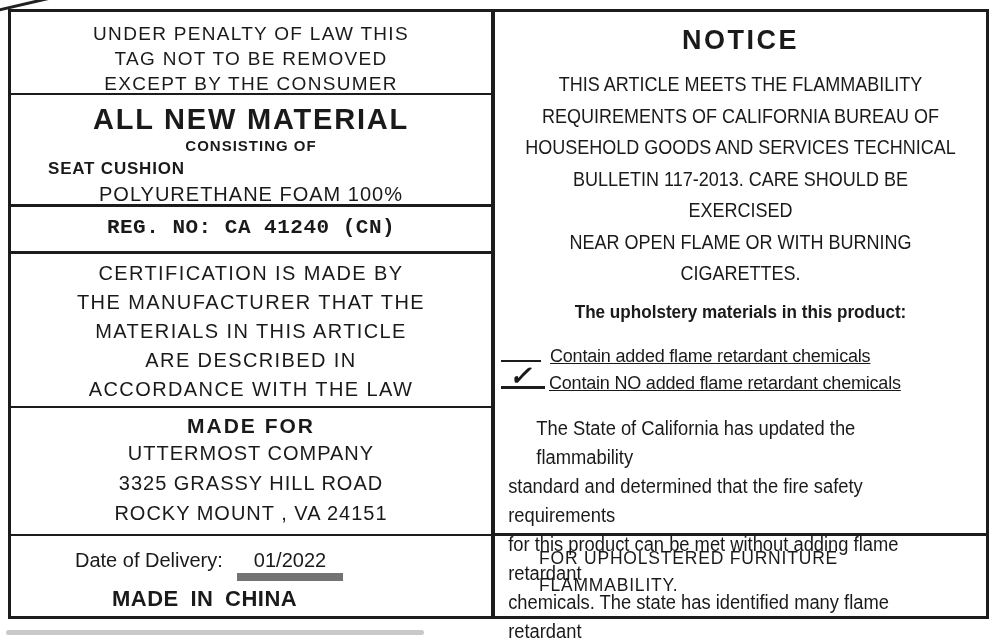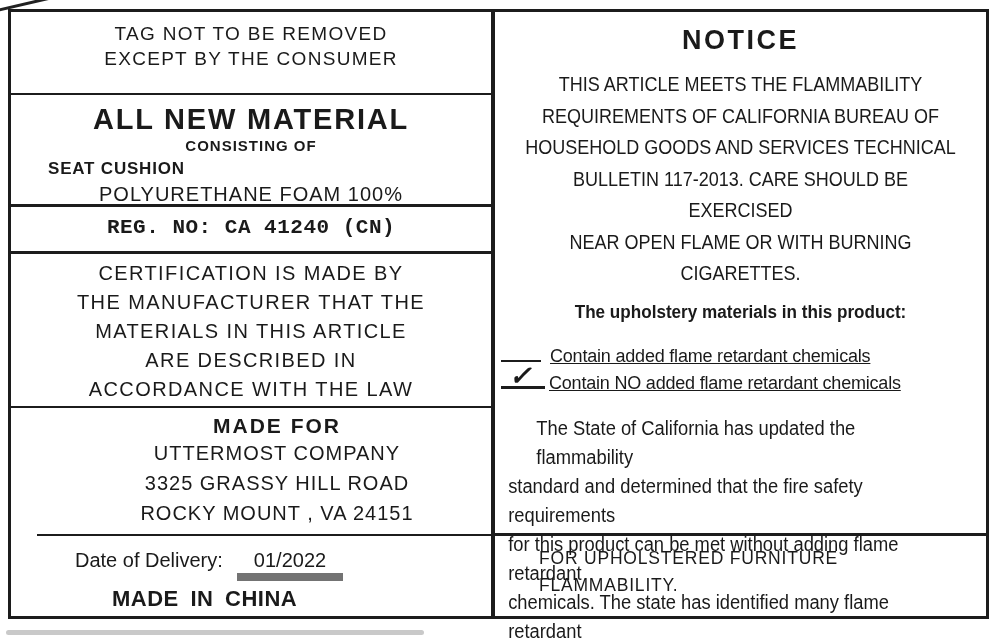--- a/index.html
+++ b/index.html
@@ -24,21 +24,21 @@
   .r1 .pl { font-size:19px; line-height:25px; letter-spacing:1.3px; }
   .r2 { height:112px; border-bottom:3px solid #1c1c1c; text-align:center; }
   .anm { margin-top:8px; font-size:29px; font-weight:bold; letter-spacing:1.8px; }
   .consist { margin-top:1px; font-size:15px; font-weight:bold; letter-spacing:1px; }
   .seat { margin-top:5px; font-size:17px; font-weight:bold; letter-spacing:0.8px; text-align:left; padding-left:37px; }
   .poly { margin-top:4px; font-size:20px; letter-spacing:1px; }
   .r3 { height:47px; border-bottom:3px solid #1c1c1c; text-align:center; }
   .reg { line-height:42px; font-size:21px; font-weight:bold; letter-spacing:0.5px;font-family:Liberation Mono, monospace; }
   .r4 { height:154px; border-bottom:2px solid #1c1c1c; text-align:center; padding-top:5px; }
   .r4 .cl { font-size:20px; line-height:29px; letter-spacing:1.4px; }
-  .r5 { height:128px; border-bottom:2px solid #1c1c1c; text-align:center;margin-left:26px; }
+  .r5 { height:128px; border-bottom:2px solid #1c1c1c; text-align:center; }
   .madefor { margin-top:6px; font-size:21px; font-weight:bold; letter-spacing:2px; }
   .r5 .al { font-size:20px; line-height:30px; letter-spacing:1px; }
   .r6 { flex:1; }
   .dateline { margin-top:13px; padding-left:64px; font-size:20px; }
   .datevalue { display:inline-block; margin-left:14px; padding:0 17px 1px 17px; border-bottom:8px solid #737373; }
   .origin { margin-top:5px; padding-left:101px; font-size:22px; font-weight:bold; letter-spacing:0.5px; word-spacing:5px; }
 
   
   .ra { height:524px; border-bottom:3px solid #1c1c1c; }
   .notice { margin-top:13px; text-align:center; font-size:27px; font-weight:bold; letter-spacing:2.5px; }
@@ -65,20 +65,21 @@
 
 <div class="sheet">
   <div class="corner-cut"></div>
   <div class="perforation"></div>
 
   <div class="label-box">
 
     <div class="col-left">
 
       <div class="row r1">
+        <div class="pl">UNDER PENALTY OF LAW THIS</div>
         <div class="pl">TAG NOT TO BE REMOVED</div>
         <div class="pl">EXCEPT BY THE CONSUMER</div>
       </div>
 
       <div class="row r2">
         <div class="anm">ALL NEW MATERIAL</div>
         <div class="consist">CONSISTING OF</div>
         <div class="seat">SEAT CUSHION</div>
         <div class="poly">POLYURETHANE FOAM 100%</div>
       </div>

